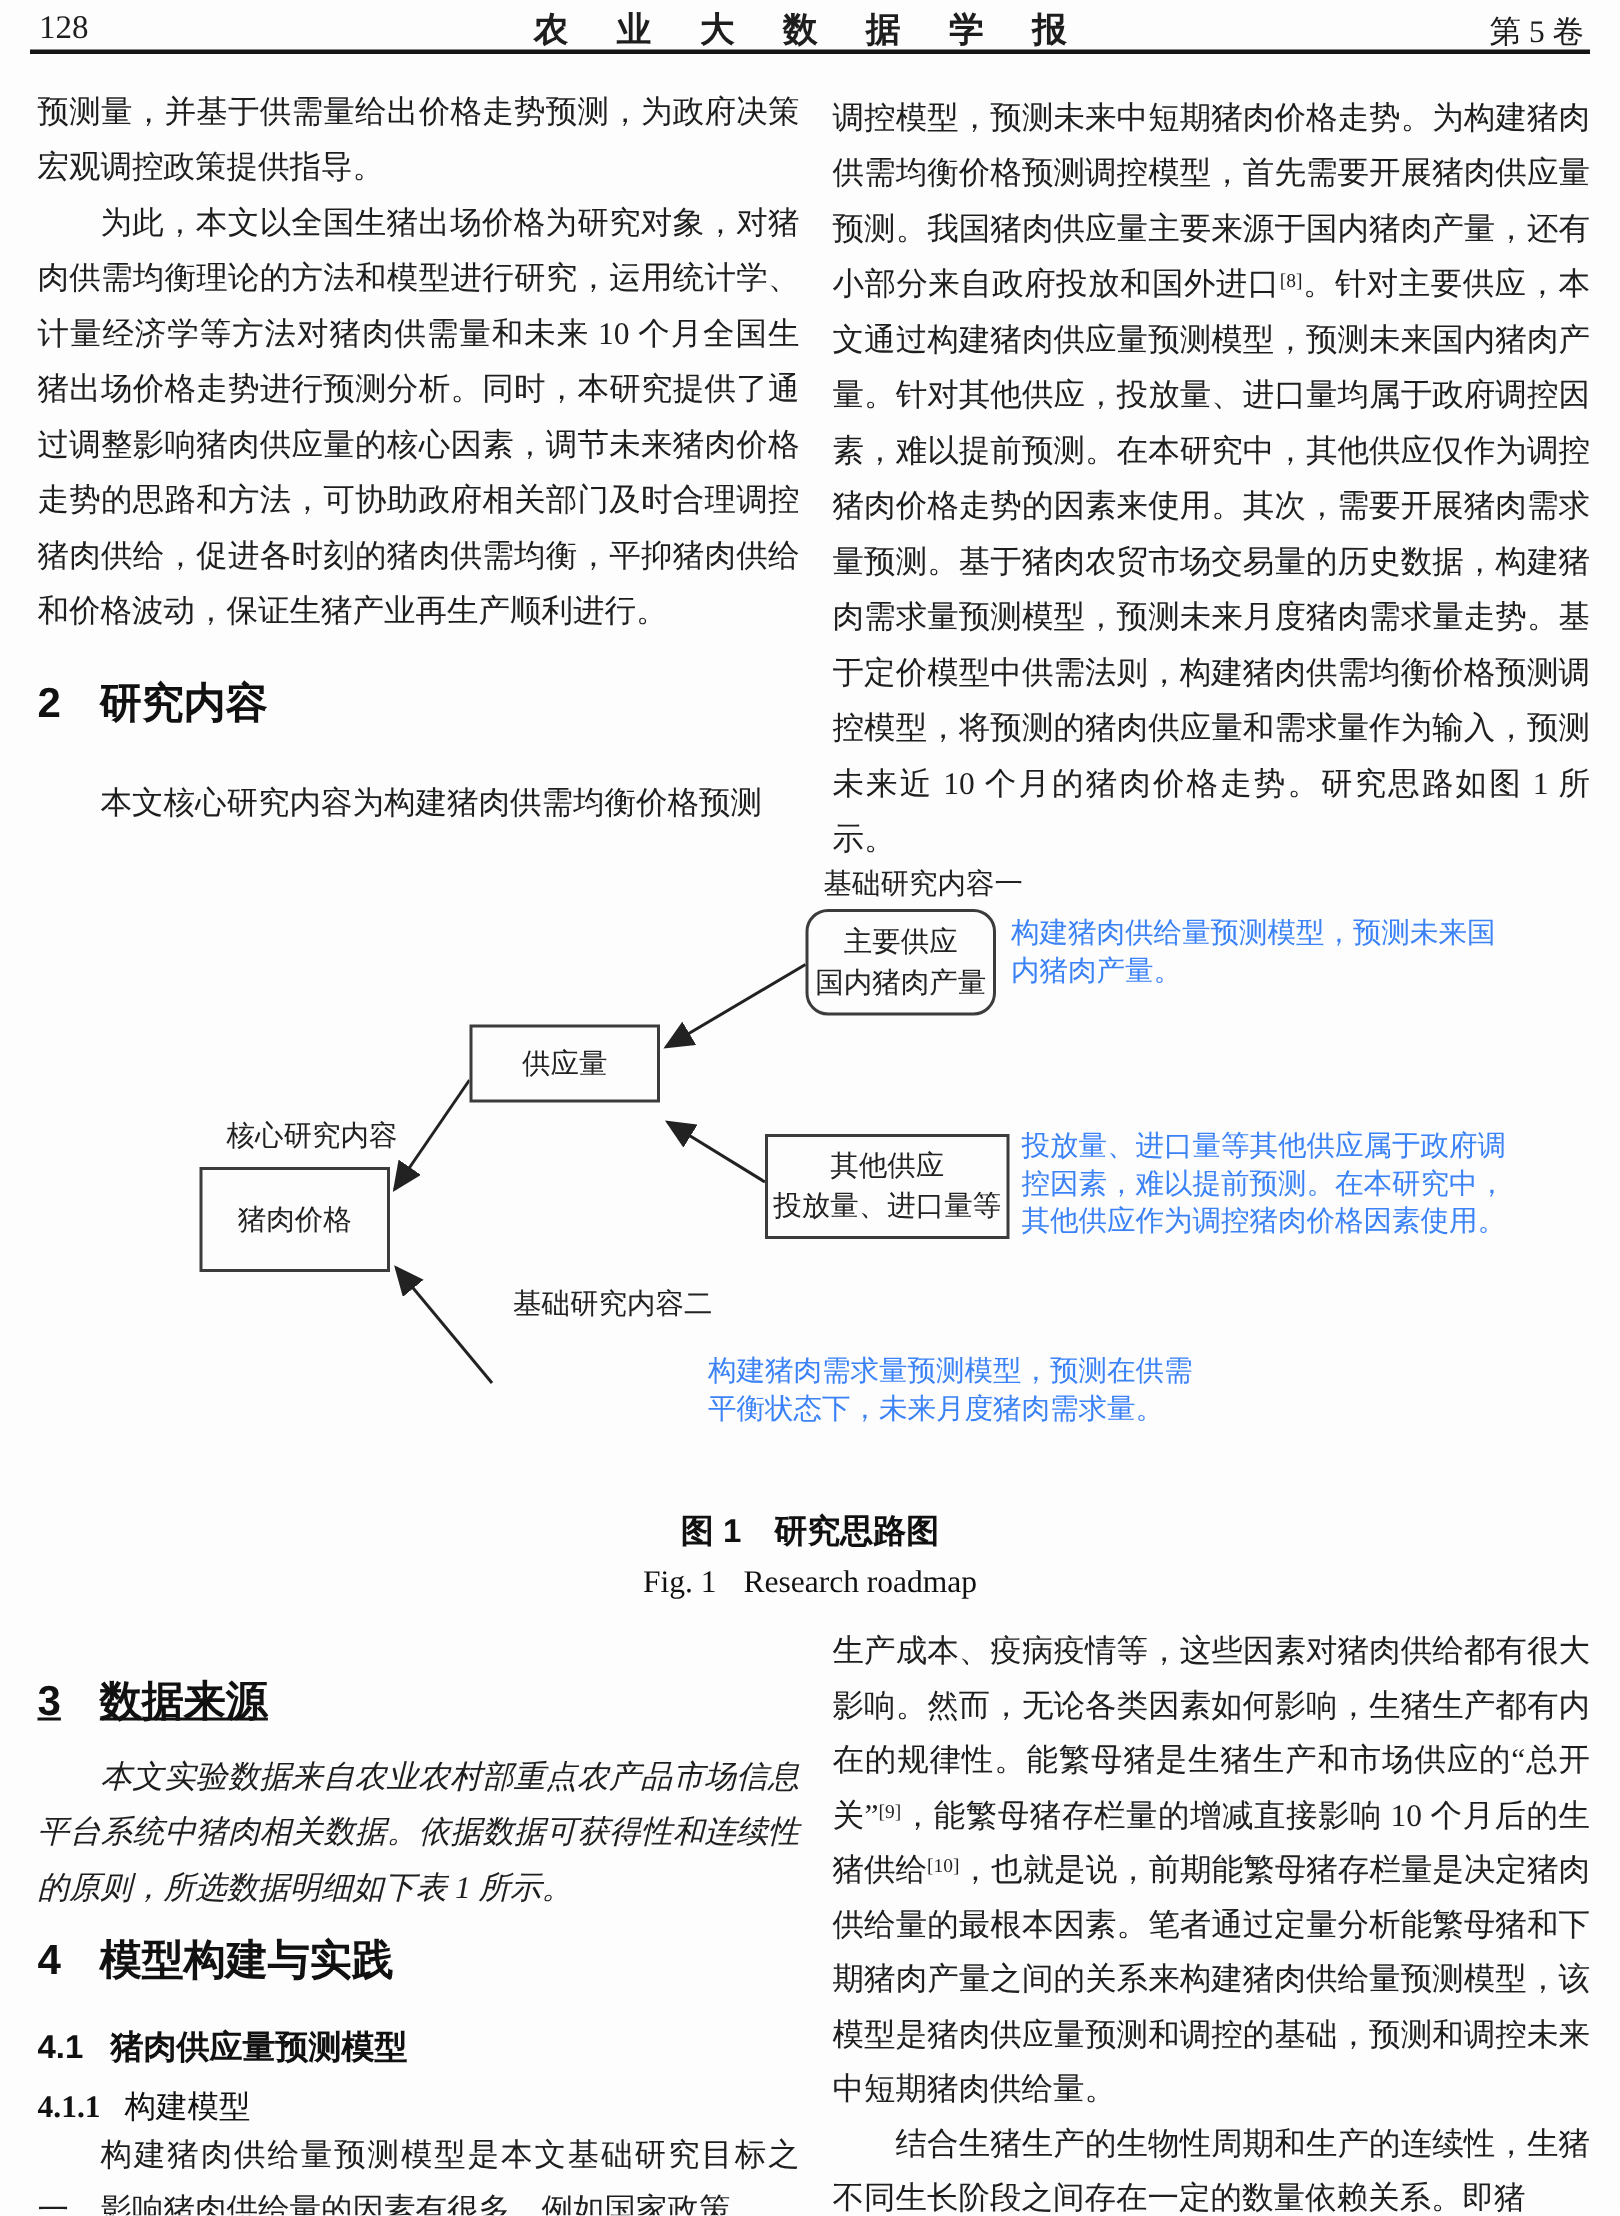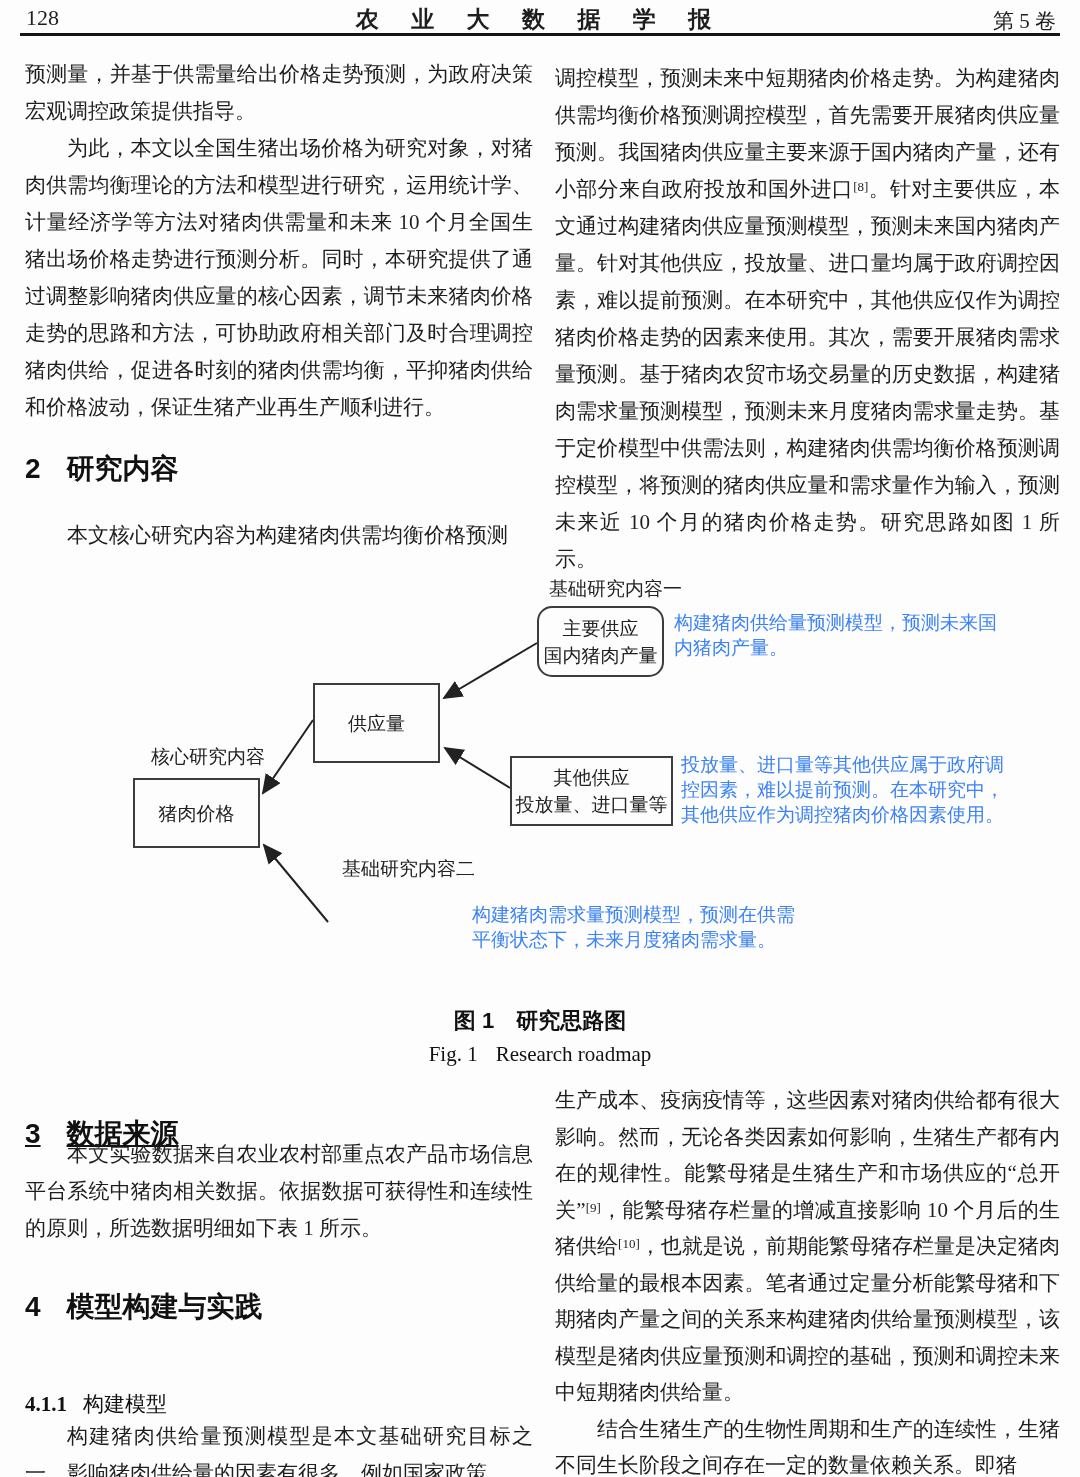--- a/index.html
+++ b/index.html
@@ -17,21 +17,21 @@
   .hdr-rule { position:absolute; left:20px; right:20px; top:33px; height:3px;
               background:#151515; }
   
   .col { position:absolute; width:508px; font-size:21px; line-height:37px;
          text-align:justify; }
   .col p { margin:0; }
   .indent { text-indent:2em; }
   #left-top   { left:25px;  top:56px; }
   #left-para3 { left:25px;  top:496px; width:508px; font-size:21px; line-height:37px; }
   #right-top  { left:555px; top:60px;  width:505px; }
-  #left3-para { left:25px;  top:1136px; }
+  #left3-para { left:25px;  top:1166px;font-style:italic; }
   #left4-para { left:25px;  top:1418px; }
   #right-bottom { left:555px; top:1082px; width:505px; line-height:36.5px; }
   sup { font-size:13px; line-height:0; vertical-align:5px; }
   
   .sec-h { position:absolute; margin:0; color:#111;
            font-family:"Liberation Sans","DejaVu Sans",sans-serif;
            font-weight:700; font-size:28px; }
   .sec-h .sec-num { margin-right:26px; font-weight:700; }
   #sec2 { left:25px; top:450px; }
   #sec3 { left:25px; top:1115px;text-decoration:underline; }
@@ -45,21 +45,21 @@
   .figure { position:absolute; left:0; top:570px; width:1080px; height:432px; }
   .fig-svg { position:absolute; left:0; top:0; }
   .fig-label { position:absolute; font-size:19px; color:#222; white-space:nowrap; }
   .fig-box { position:absolute; box-sizing:border-box; border:2px solid #3c3c3c;
              background:#fdfdfd; display:flex; flex-direction:column;
              align-items:center; justify-content:center; text-align:center;
              font-size:19px; line-height:27px; color:#222; }
   .fig-ann { position:absolute; font-size:19px; line-height:25px; color:#3b82f6;
              text-align:left; }
   #box-main   { left:537px; top:36px;  width:127px; height:71px;border-radius:15px; }
-  #box-supply { left:313px; top:113px; width:127px; height:80px; }
+  #box-supply { left:313px; top:113px; width:127px; height:52px; }
   #box-other  { left:510px; top:186px; width:163px; height:70px; }
   #box-price  { left:133px; top:208px; width:127px; height:70px; }
   #box-demand { left:328px; top:318px; width:136px; height:70px; }
   #lbl-basic1 { left:549px; top:6px; }
   #lbl-core   { left:151px; top:174px; }
   #lbl-basic2 { left:342px; top:286px; }
   #ann-main   { left:674px; top:40px;  width:340px; }
   #ann-other  { left:681px; top:182px; width:340px; }
   #ann-demand { left:472px; top:332px; width:340px; }
   
@@ -144,20 +144,23 @@
   </h2>
 
   <div class="col" id="left3-para">
     <p class="indent">本文实验数据来自农业农村部重点农产品市场信息平台系统中猪肉相关数据。依据数据可获得性和连续性的原则，所选数据明细如下表 1 所示。</p>
   </div>
 
   <h2 class="sec-h" id="sec4">
     <span class="sec-num">4</span><span>模型构建与实践</span>
   </h2>
 
+  <h3 class="sec-h" id="sec41">
+    <span class="sec-num">4.1</span><span>猪肉供应量预测模型</span>
+  </h3>
 
   <h4 class="sec-h" id="sec411">
     <span class="sec-num">4.1.1</span><span>构建模型</span>
   </h4>
 
   <div class="col" id="left4-para">
     <p class="indent">构建猪肉供给量预测模型是本文基础研究目标之一。影响猪肉供给量的因素有很多，例如国家政策、</p>
   </div>
 
   <div class="col" id="right-bottom">

